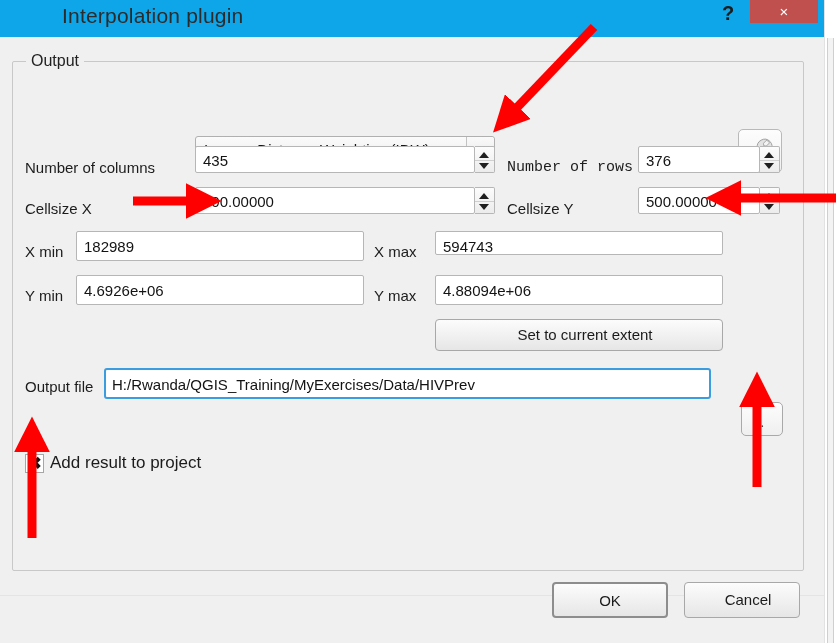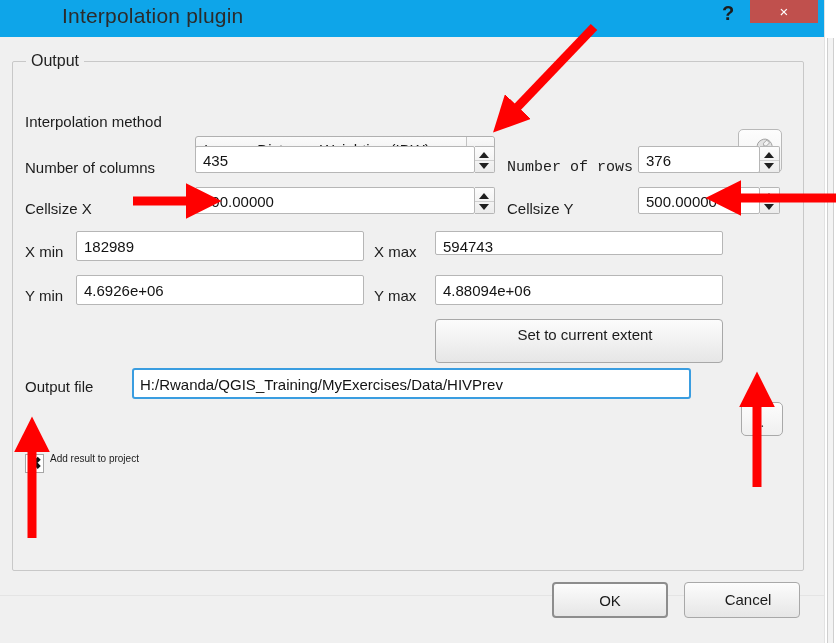--- a/index.html
+++ b/index.html
@@ -253,21 +253,21 @@
     width: 17px;
     text-align: center;
     font-size: 17px;
     font-weight: bold;
     color: #111;
     line-height: 25px;
   }
   #chk-label {
     position: absolute;
     left: 50px; top: 416px;
-    font-size: 10px;
+    font-size: 17px;
     color: #1b1b1b;
     white-space: nowrap;
   }
 
   
   #bottom-sep {
     position: absolute;
     left: 0; top: 558px;
     width: 824px; height: 1px;
     background: #e4e4e4;
@@ -295,21 +295,20 @@
   <div id="right-strip">
     <div id="right-strip-inner"></div>
   </div>
 
   <div id="body-area">
 
     <div id="groupbox">
       <div id="groupbox-legend">Output</div>
     </div>
 
-    <div class="lbl" style="left:25px; top:76px;">Interpolation method</div>
 
     <div id="combo">
       <div id="combo-text">Inverse Distance Weighting (IDW)</div>
       <div id="combo-btn">
         <div class="caret"></div>
       </div>
     </div>
 
     <div id="config-btn">
       <svg width="42" height="42" viewBox="0 0 42 42">
@@ -358,24 +357,24 @@
 
     <div class="lbl" style="left:374px; top:206px;">X max</div>
     <div class="field" style="left:435px; top:194px; width:288px; height:24px; line-height:25px;">594743</div>
 
     <div class="lbl" style="left:25px; top:250px;">Y min</div>
     <div class="field" style="left:76px; top:238px; width:288px; height:30px; line-height:25px;">4.6926e+06</div>
 
     <div class="lbl" style="left:374px; top:250px;">Y max</div>
     <div class="field" style="left:435px; top:238px; width:288px; height:30px; line-height:25px;">4.88094e+06</div>
 
-    <div class="pushbtn" style="left:435px; top:282px; width:288px; height:44px; line-height:30px;padding-left:12px;">Set to current extent</div>
+    <div class="pushbtn" style="left:435px; top:282px; width:288px; height:32px; line-height:30px;padding-left:12px;">Set to current extent</div>
 
     <div class="lbl" style="left:25px; top:341px;">Output file</div>
-    <div class="field focused" style="left:132px; top:331px; width:559px; height:31px; line-height:26px;" placeholder="">H:/Rwanda/QGIS_Training/MyExercises/Data/HIVPrev</div>
+    <div class="field focused" style="left:104px; top:331px; width:607px; height:31px; line-height:26px;" placeholder="">H:/Rwanda/QGIS_Training/MyExercises/Data/HIVPrev</div>
 
     <div id="browse-btn">
       <div id="browse-dots">..</div>
     </div>
 
     <div id="chk-box">
       <div id="chk-mark">✖</div>
     </div>
     <div id="chk-label">Add result to project</div>
 

